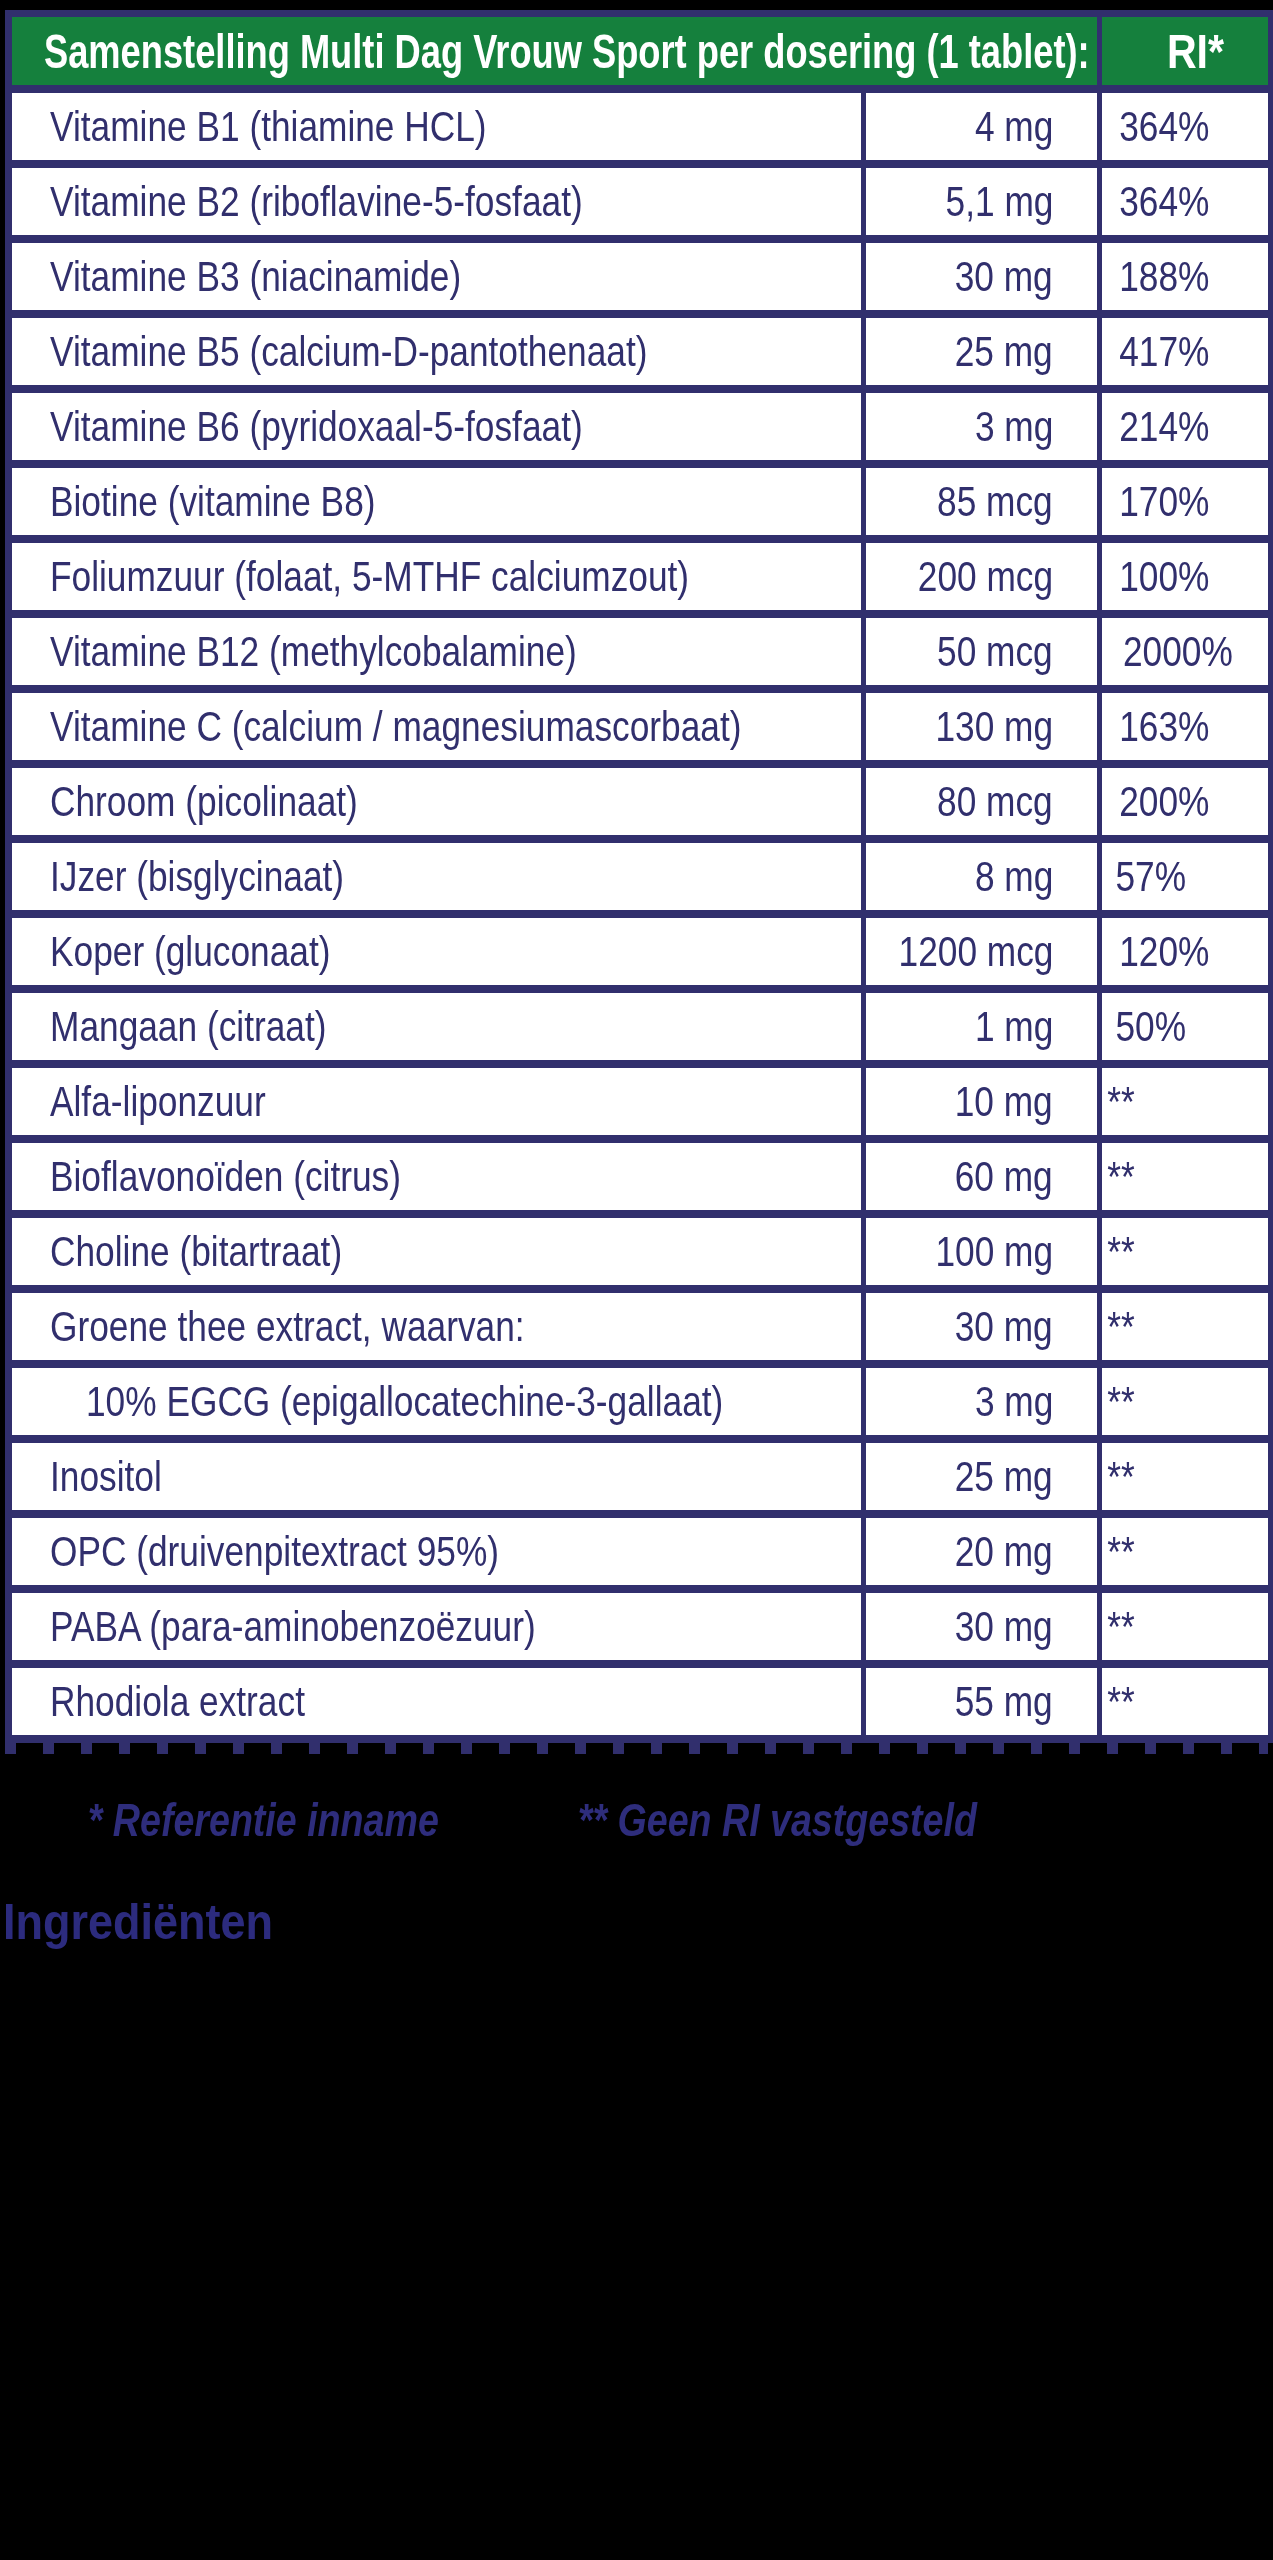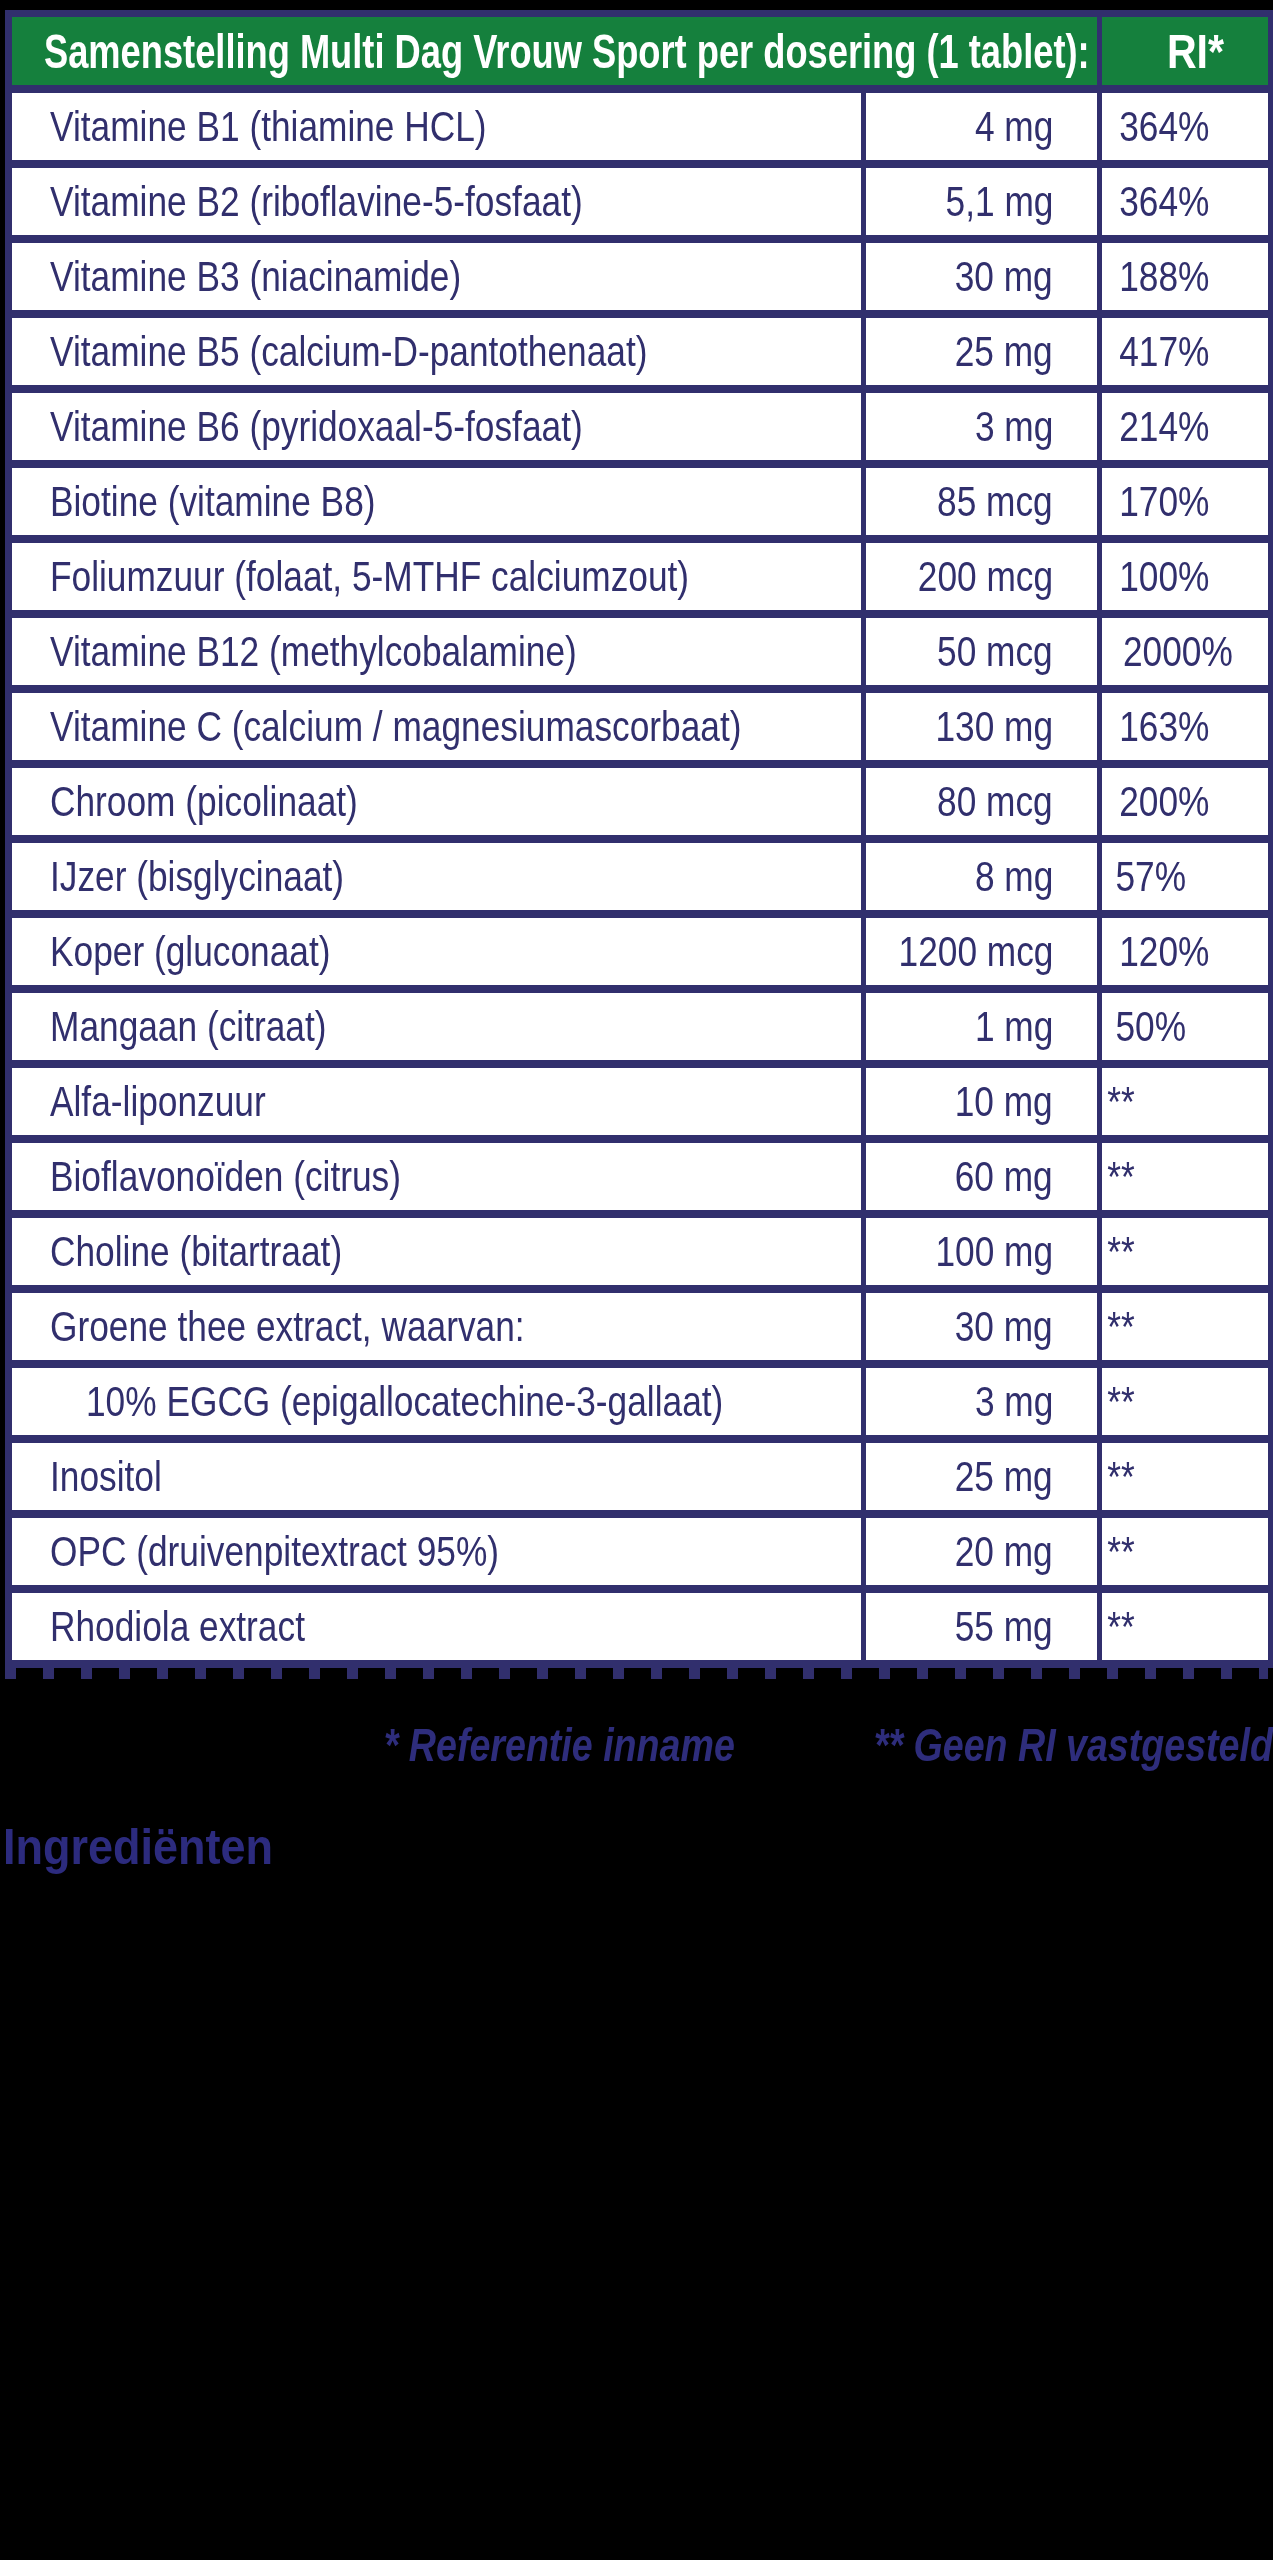--- a/index.html
+++ b/index.html
@@ -57,21 +57,21 @@
   .cx-r{display:inline-block;transform:scaleX(0.84);transform-origin:100% 50%;}
   .cx-title{display:inline-block;transform:scaleX(0.74);transform-origin:0 50%;}
   
   .perforation{
     width:1263px;height:11px;margin-left:5px;
     background:repeating-linear-gradient(90deg,#312f6d 0 11px,#000 11px 38px);
   }
   
   .footnote{
     margin-top:38px;
-    text-align:right;
+    text-align:left;
     white-space:nowrap;
     font-style:italic;
     font-weight:bold;
     font-size:47px;
     color:#2e2d7c;
     padding-right:0;
   }
   .footnote .cx-r{transform:scaleX(0.8);}
   .footnote .part2{margin-left:26px;}
   .section-heading{
@@ -197,20 +197,25 @@
         <td class="name"><span class="cx">Inositol</span></td>
         <td class="amount"><span class="cx-r">25 mg</span></td>
         <td class="ri"><span class="cx-r">**</span></td>
       </tr>
       <tr>
         <td class="name"><span class="cx">OPC (druivenpitextract 95%)</span></td>
         <td class="amount"><span class="cx-r">20 mg</span></td>
         <td class="ri"><span class="cx-r">**</span></td>
       </tr>
       <tr>
+        <td class="name"><span class="cx">PABA (para-aminobenzoëzuur)</span></td>
+        <td class="amount"><span class="cx-r">30 mg</span></td>
+        <td class="ri"><span class="cx-r">**</span></td>
+      </tr>
+      <tr>
         <td class="name"><span class="cx">Rhodiola extract</span></td>
         <td class="amount"><span class="cx-r">55 mg</span></td>
         <td class="ri"><span class="cx-r">**</span></td>
       </tr>
     </tbody>
 </table>
 
 <div class="perforation"></div>
 
 <div class="footnote">

